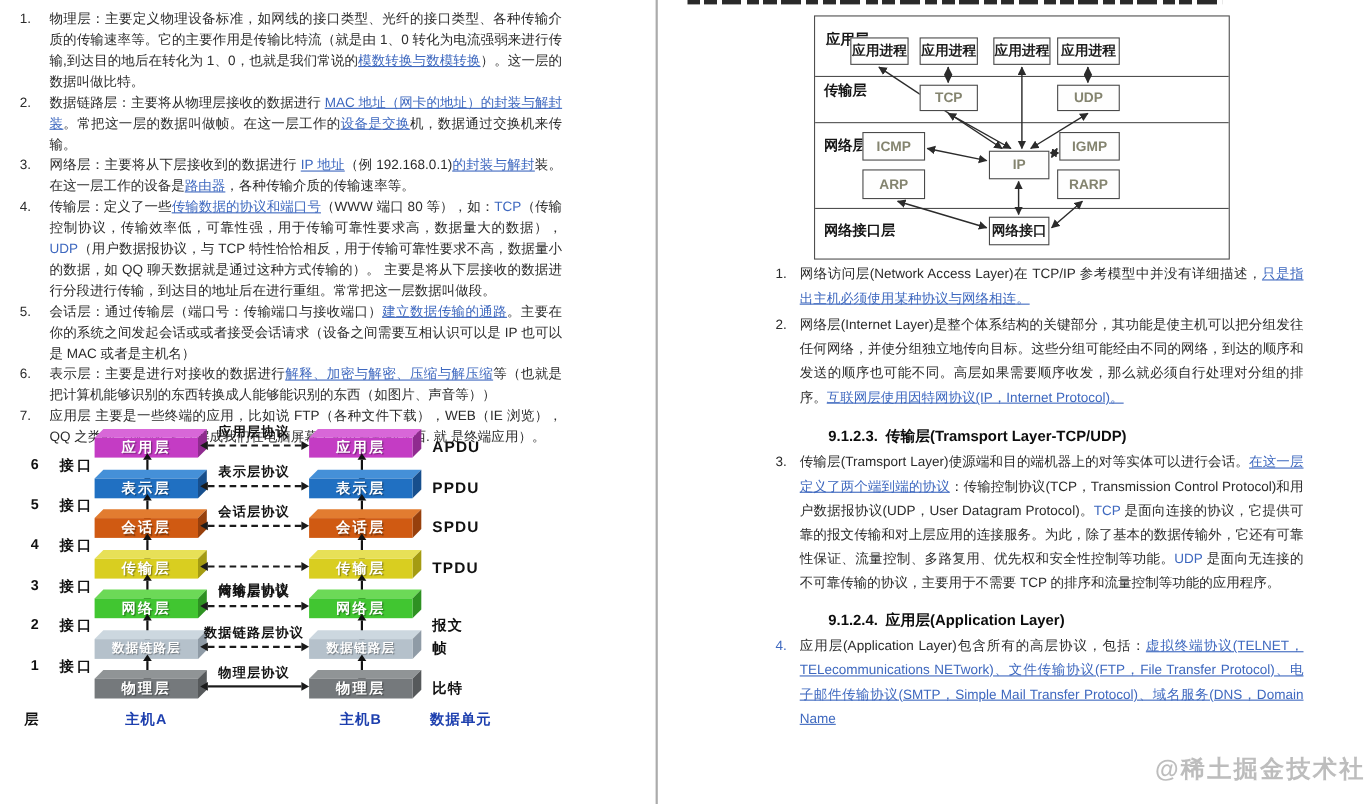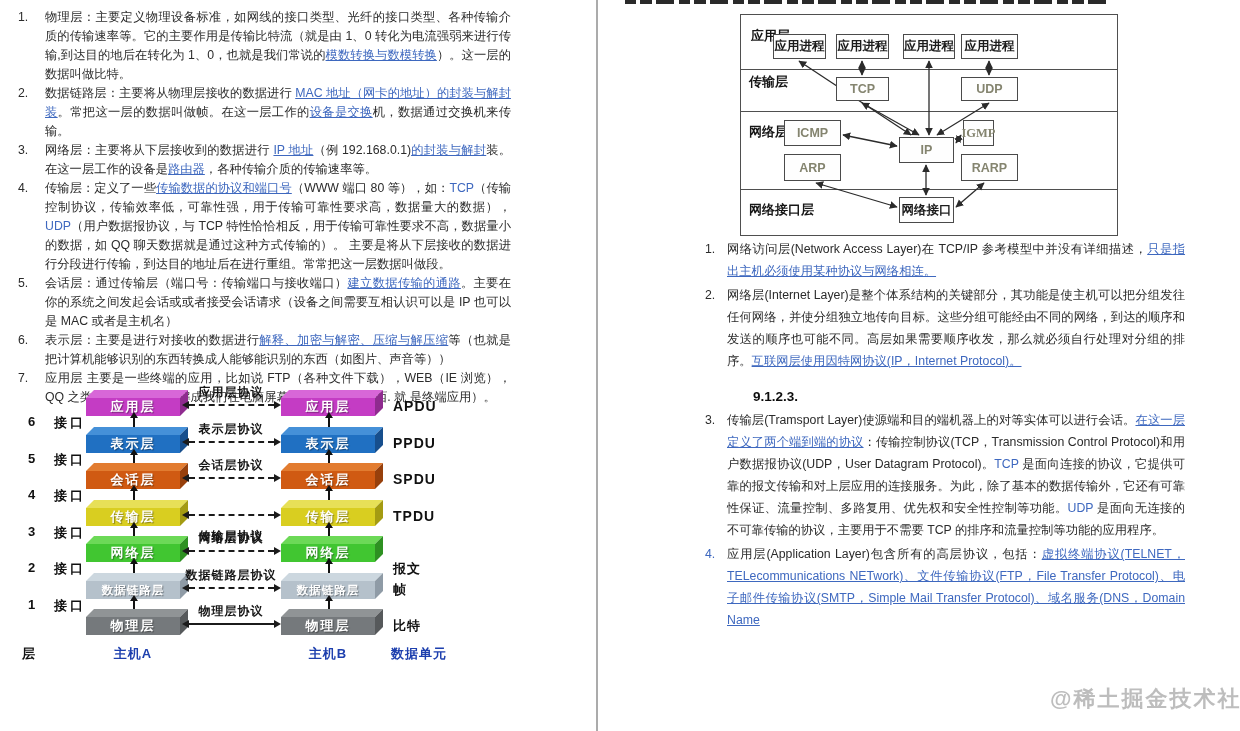--- a/index.html
+++ b/index.html
@@ -256,43 +256,48 @@
         <div class="tbox" style="left: 32px; top: 19px; width: 53px; height: 25px;">应用进程</div>
         <div class="tbox" style="left: 95px; top: 19px; width: 53px; height: 25px;">应用进程</div>
         <div class="tbox" style="left: 162px; top: 19px; width: 52px; height: 25px;">应用进程</div>
         <div class="tbox" style="left: 220px; top: 19px; width: 57px; height: 25px;">应用进程</div>
         <div class="trlabel" style="left: 8px; top: 58px;">传输层</div>
         <div class="tbox gray" style="left: 95px; top: 62px; width: 53px; height: 24px;">TCP</div>
         <div class="tbox gray" style="left: 220px; top: 62px; width: 57px; height: 24px;">UDP</div>
         <div class="trlabel" style="left: 8px; top: 108px;">网络层</div>
         <div class="tbox gray" style="left: 43px; top: 105px; width: 57px; height: 26px;">ICMP</div>
         <div class="tbox gray" style="left: 158px; top: 122px; width: 55px; height: 26px;">IP</div>
-        <div class="tbox gray" style="left: 222px; top: 105px; width: 31px; height: 26px; font-family: Liberation Serif, serif;">IGMP</div>
+        <div class="tbox gray" style="left: 222px; top: 105px; width: 55px; height: 26px;">IGMP</div>
         <div class="tbox gray" style="left: 43px; top: 139px; width: 57px; height: 27px;">ARP</div>
         <div class="tbox gray" style="left: 220px; top: 139px; width: 57px; height: 27px;">RARP</div>
         <div class="trlabel" style="left: 8px; top: 186px;">网络接口层</div>
         <div class="tbox" style="left: 158px; top: 182px; width: 55px; height: 26px;">网络接口</div>
       </div>
 
     <div>
         <div class="ritem">
           <div class="rnum">1.</div>
           <div class="rtext"><span>网络访问层(Network Access Layer)在 TCP/IP 参考模型中并没有详细描述，</span><span class="c-blue u">只是指出主机必须使用某种协议与网络相连。</span></div>
         </div>
         <div class="ritem">
           <div class="rnum">2.</div>
           <div class="rtext"><span>网络层(Internet Layer)是整个体系结构的关键部分，其功能是使主机可以把分组发往任何网络，并使分组独立地传向目标。这些分组可能经由不同的网络，到达的顺序和发送的顺序也可能不同。高层如果需要顺序收发，那么就必须自行处理对分组的排序。</span><span class="c-blue u">互联网层使用因特网协议(IP，Internet Protocol)。</span></div>
         </div>
         <div class="rsec" style="margin-top: 15px;">
           <div class="rsec-num">9.1.2.3.</div>
+          <div class="rsec-title">传输层(Tramsport Layer-TCP/UDP)</div>
         </div>
         <div class="ritem">
           <div class="rnum">3.</div>
           <div class="rtext"><span>传输层(Tramsport Layer)使源端和目的端机器上的对等实体可以进行会话。</span><span class="c-blue u">在这一层定义了两个端到端的协议</span><span>：传输控制协议(TCP，Transmission Control Protocol)和用户数据报协议(UDP，User Datagram Protocol)。</span><span class="c-blue">TCP </span><span>是面向连接的协议，它提供可靠的报文传输和对上层应用的连接服务。为此，除了基本的数据传输外，它还有可靠性保证、流量控制、多路复用、优先权和安全性控制等功能。</span><span class="c-blue">UDP </span><span>是面向无连接的不可靠传输的协议，主要用于不需要 TCP 的排序和流量控制等功能的应用程序。</span></div>
         </div>
+        <div class="rsec" style="margin-top: 13px;">
+          <div class="rsec-num">9.1.2.4.</div>
+          <div class="rsec-title">应用层(Application Layer)</div>
+        </div>
         <div class="ritem">
           <div class="rnum c-blue">4.</div>
           <div class="rtext"><span>应用层(Application Layer)包含所有的高层协议，包括：</span><span class="c-blue u">虚拟终端协议(TELNET，TELecommunications NETwork)、文件传输协议(FTP，File Transfer Protocol)、电子邮件传输协议(SMTP，Simple Mail Transfer Protocol)、域名服务(DNS，Domain Name</span></div>
         </div>
       </div>
 
     <div class="watermark">@稀土掘金技术社区</div>
   </div>
 
 </div>

